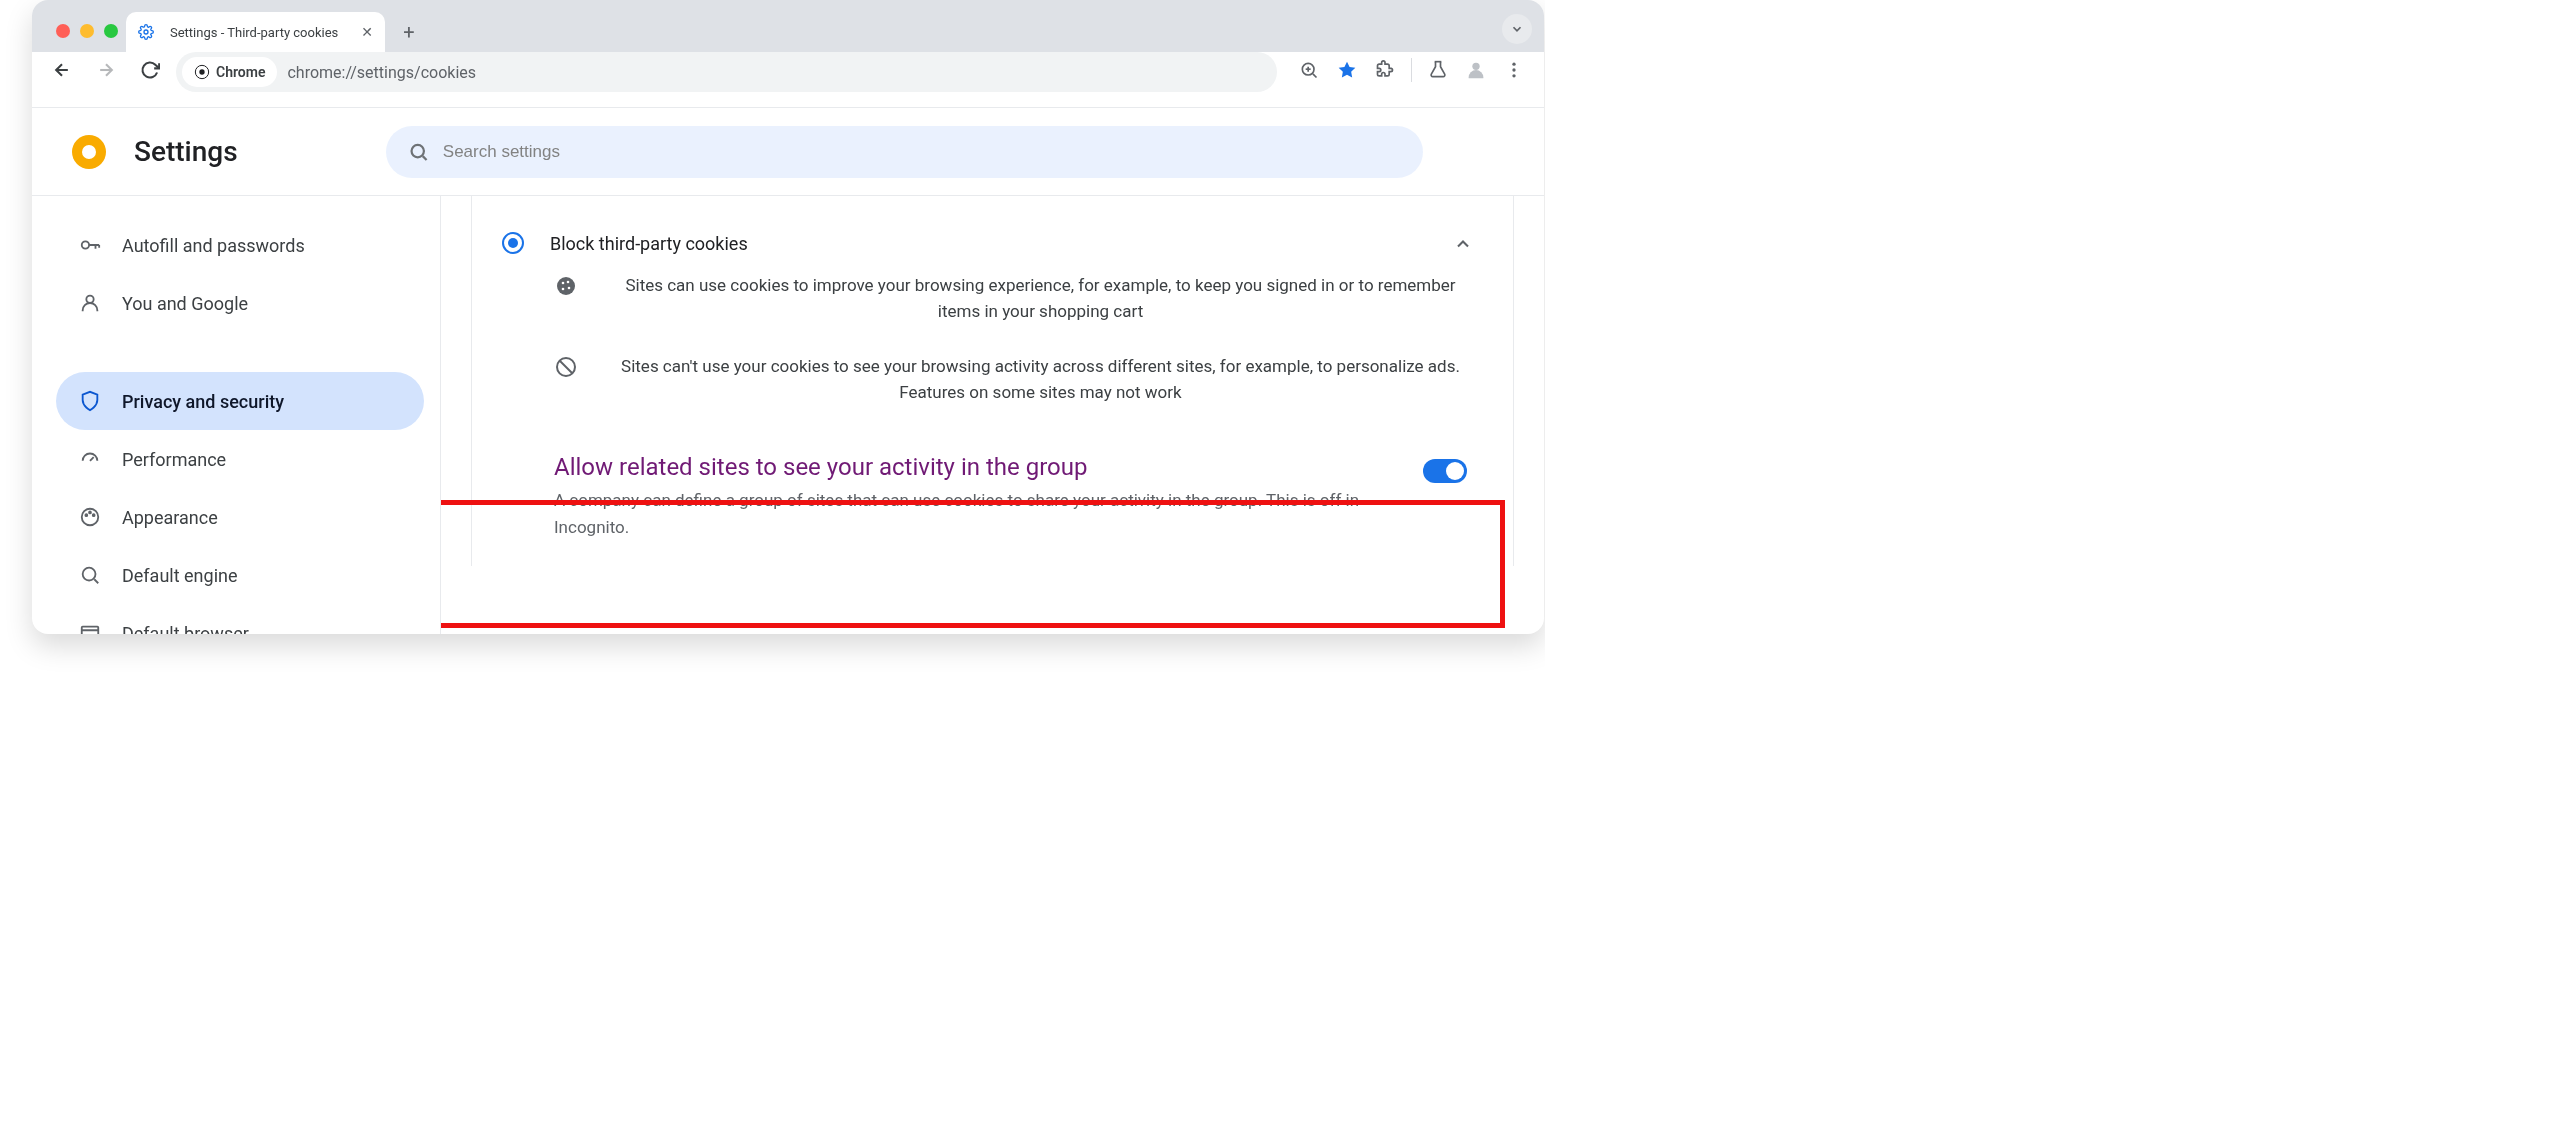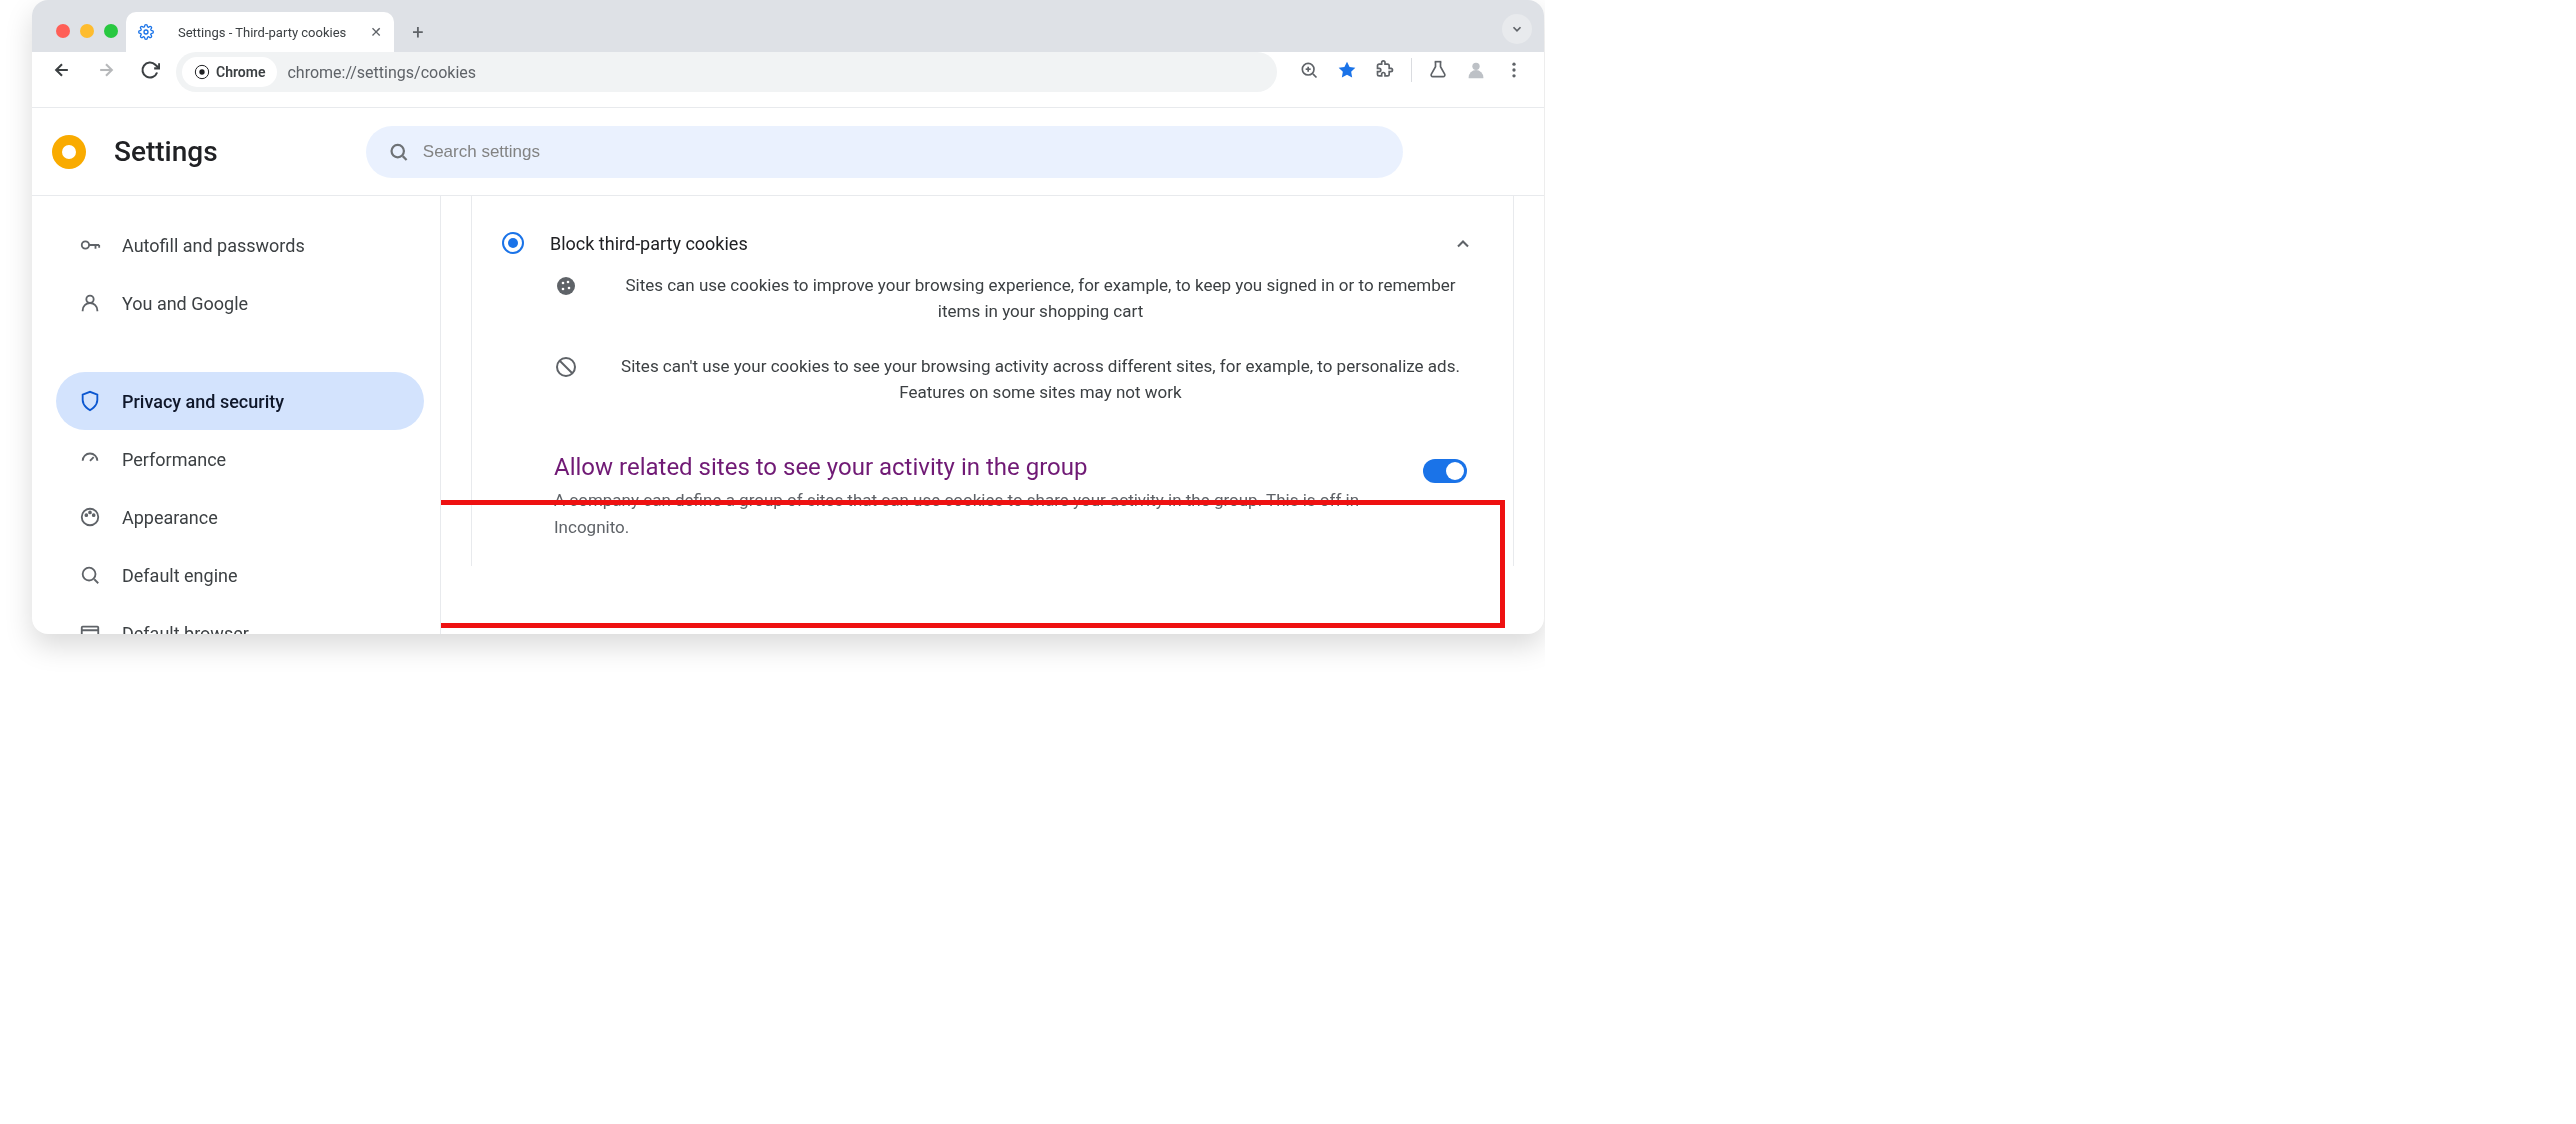--- a/index.html
+++ b/index.html
@@ -39,21 +39,21 @@
   .dot.red { background:#ff5f57; }
   .dot.yellow { background:#febc2e; }
   .dot.green { background:#28c840; }
 
   .tab {
     background:#fff;
     height: 40px;
     border-radius: 10px 10px 0 0;
     display:flex;
     align-items:center;
-    gap:24px;
+    gap:16px;
     padding: 0 12px;
     font-size: 13px;
     color:#3c4043;
     min-width: 259px;
     position: relative;
   }
   .tab .gear { color:#1a73e8; }
   .tab .close { margin-left:auto; color:#5f6368; font-size:14px;}
   .newtab {
     width: 32px; height: 32px;
@@ -107,21 +107,21 @@
   .omnitext { font-size:16px; color:#5f6368; }
   .addr-right { display:flex; align-items:center; gap:2px; margin-left:6px;}
   .sep { width:1px; height:24px; background:#dadce0; margin:0 6px;}
 
   
   .content { flex:1; display:flex; flex-direction:column; overflow:hidden; }
   .hdr {
     height: 88px;
     display:flex;
     align-items:center;
-    padding: 0 20px;
+    padding: 0 40px;
     gap:28px;
     border-bottom:1px solid #e8eaed;
   }
   .logo {
     width:34px;height:34px;border-radius:50%;
     background:#f9ab00;
     display:flex;align-items:center;justify-content:center;
   }
   .logo::after{content:'';width:14px;height:14px;border-radius:50%;background:#fff;}
   .hdr h1 { font-size:28px; font-weight:500; color:#202124;}

